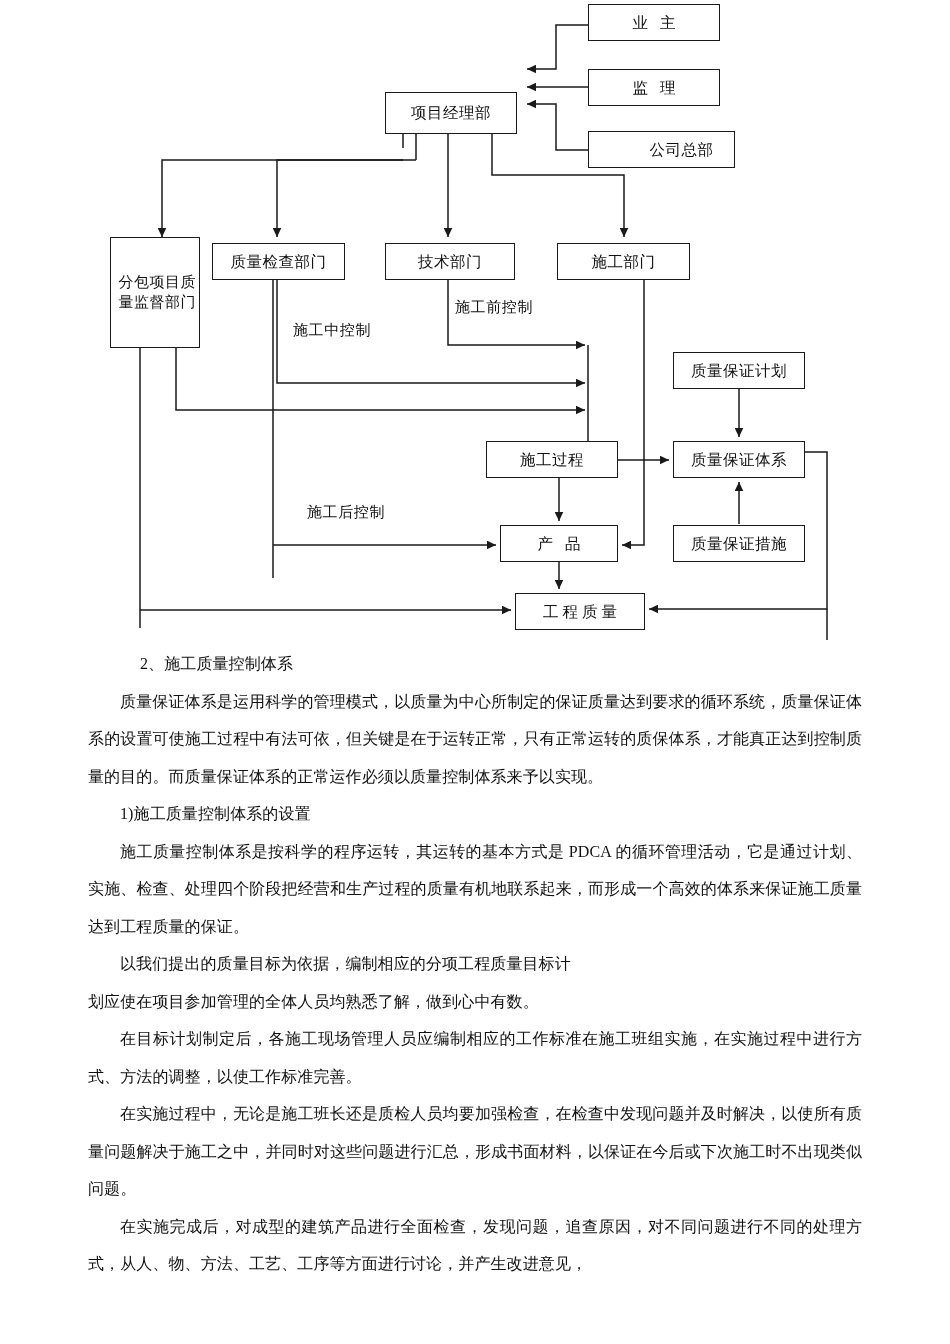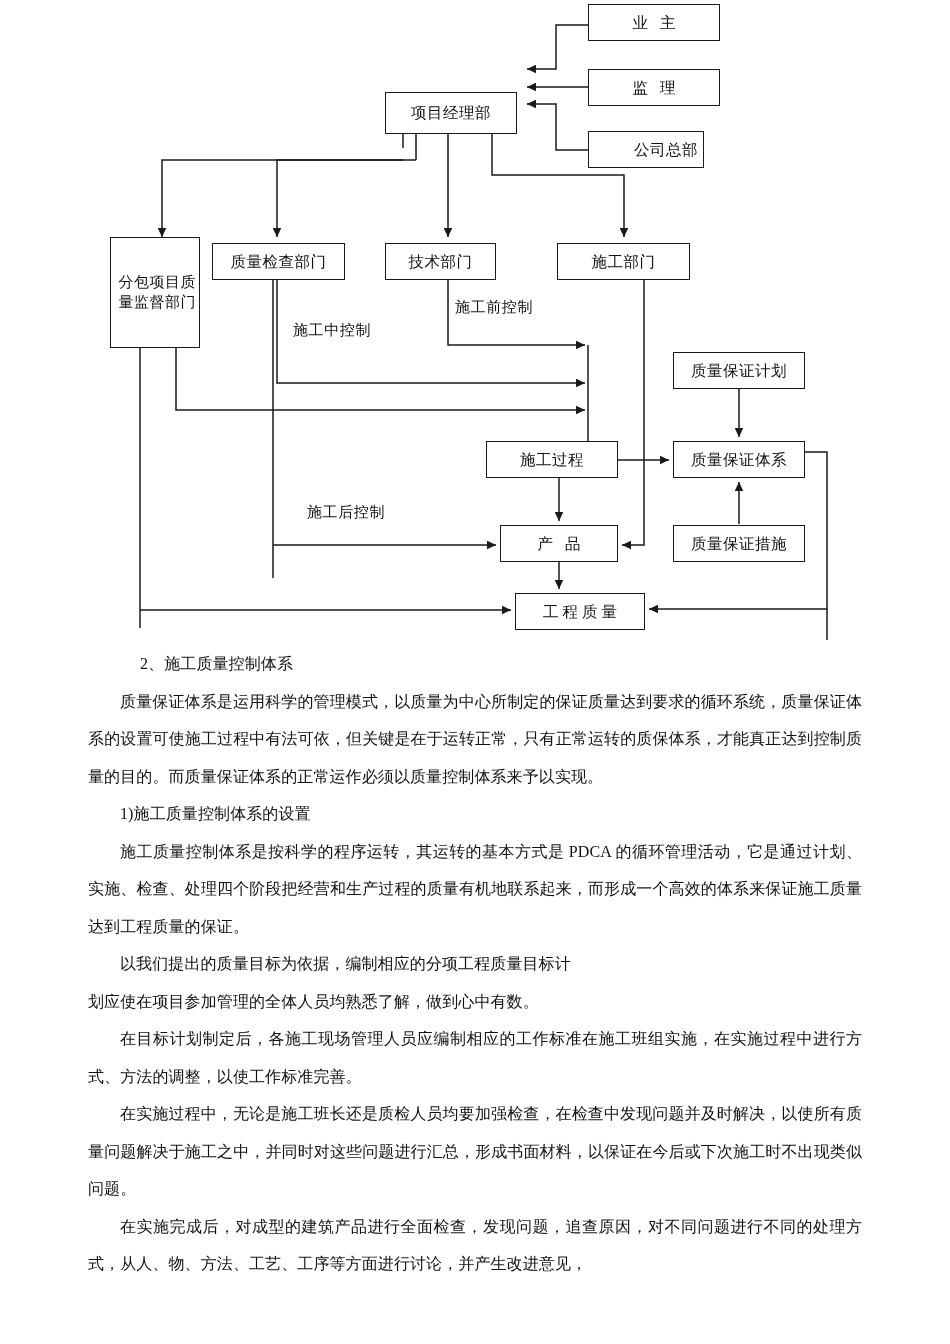--- a/index.html
+++ b/index.html
@@ -145,29 +145,29 @@
 
       <path d="M140,610 L511,610" marker-end="url(#arrR)"></path>
 
     </g>
   </svg>
 
   <div class="node-box spaced" style="left:588px; top:4px; width:132px; height:37px;">业 主</div>
 
   <div class="node-box spaced" style="left:588px; top:69px; width:132px; height:37px;">监 理</div>
 
-  <div class="node-box" style="left:588px; top:131px; width:116px; height:37px;padding-left:40px;">公司总部</div>
+  <div class="node-box" style="left:588px; top:131px; width:147px; height:37px;padding-left:40px;">公司总部</div>
 
   <div class="node-box" style="left:385px; top:56px; width:132px; height:42px;margin-top:36px;">项目经理部</div>
 
   <div class="node-box tall" style="left:110px; top:237px; width:90px; height:111px;">分包项目质量监督部门</div>
 
   <div class="node-box" style="left:212px; top:243px; width:133px; height:37px;">质量检查部门</div>
 
-  <div class="node-box" style="left:385px; top:243px; width:111px; height:37px;">技术部门</div>
+  <div class="node-box" style="left:385px; top:243px; width:130px; height:37px;">技术部门</div>
 
   <div class="node-box" style="left:557px; top:243px; width:133px; height:37px;">施工部门</div>
 
   <div class="node-box" style="left:486px; top:441px; width:132px; height:37px;">施工过程</div>
 
   <div class="node-box spaced" style="left:500px; top:525px; width:118px; height:37px;">产 品</div>
 
   <div class="node-box spaced" style="left:515px; top:593px; width:130px; height:37px;">工程质量</div>
 
   <div class="node-box" style="left:673px; top:352px; width:132px; height:37px;">质量保证计划</div>

